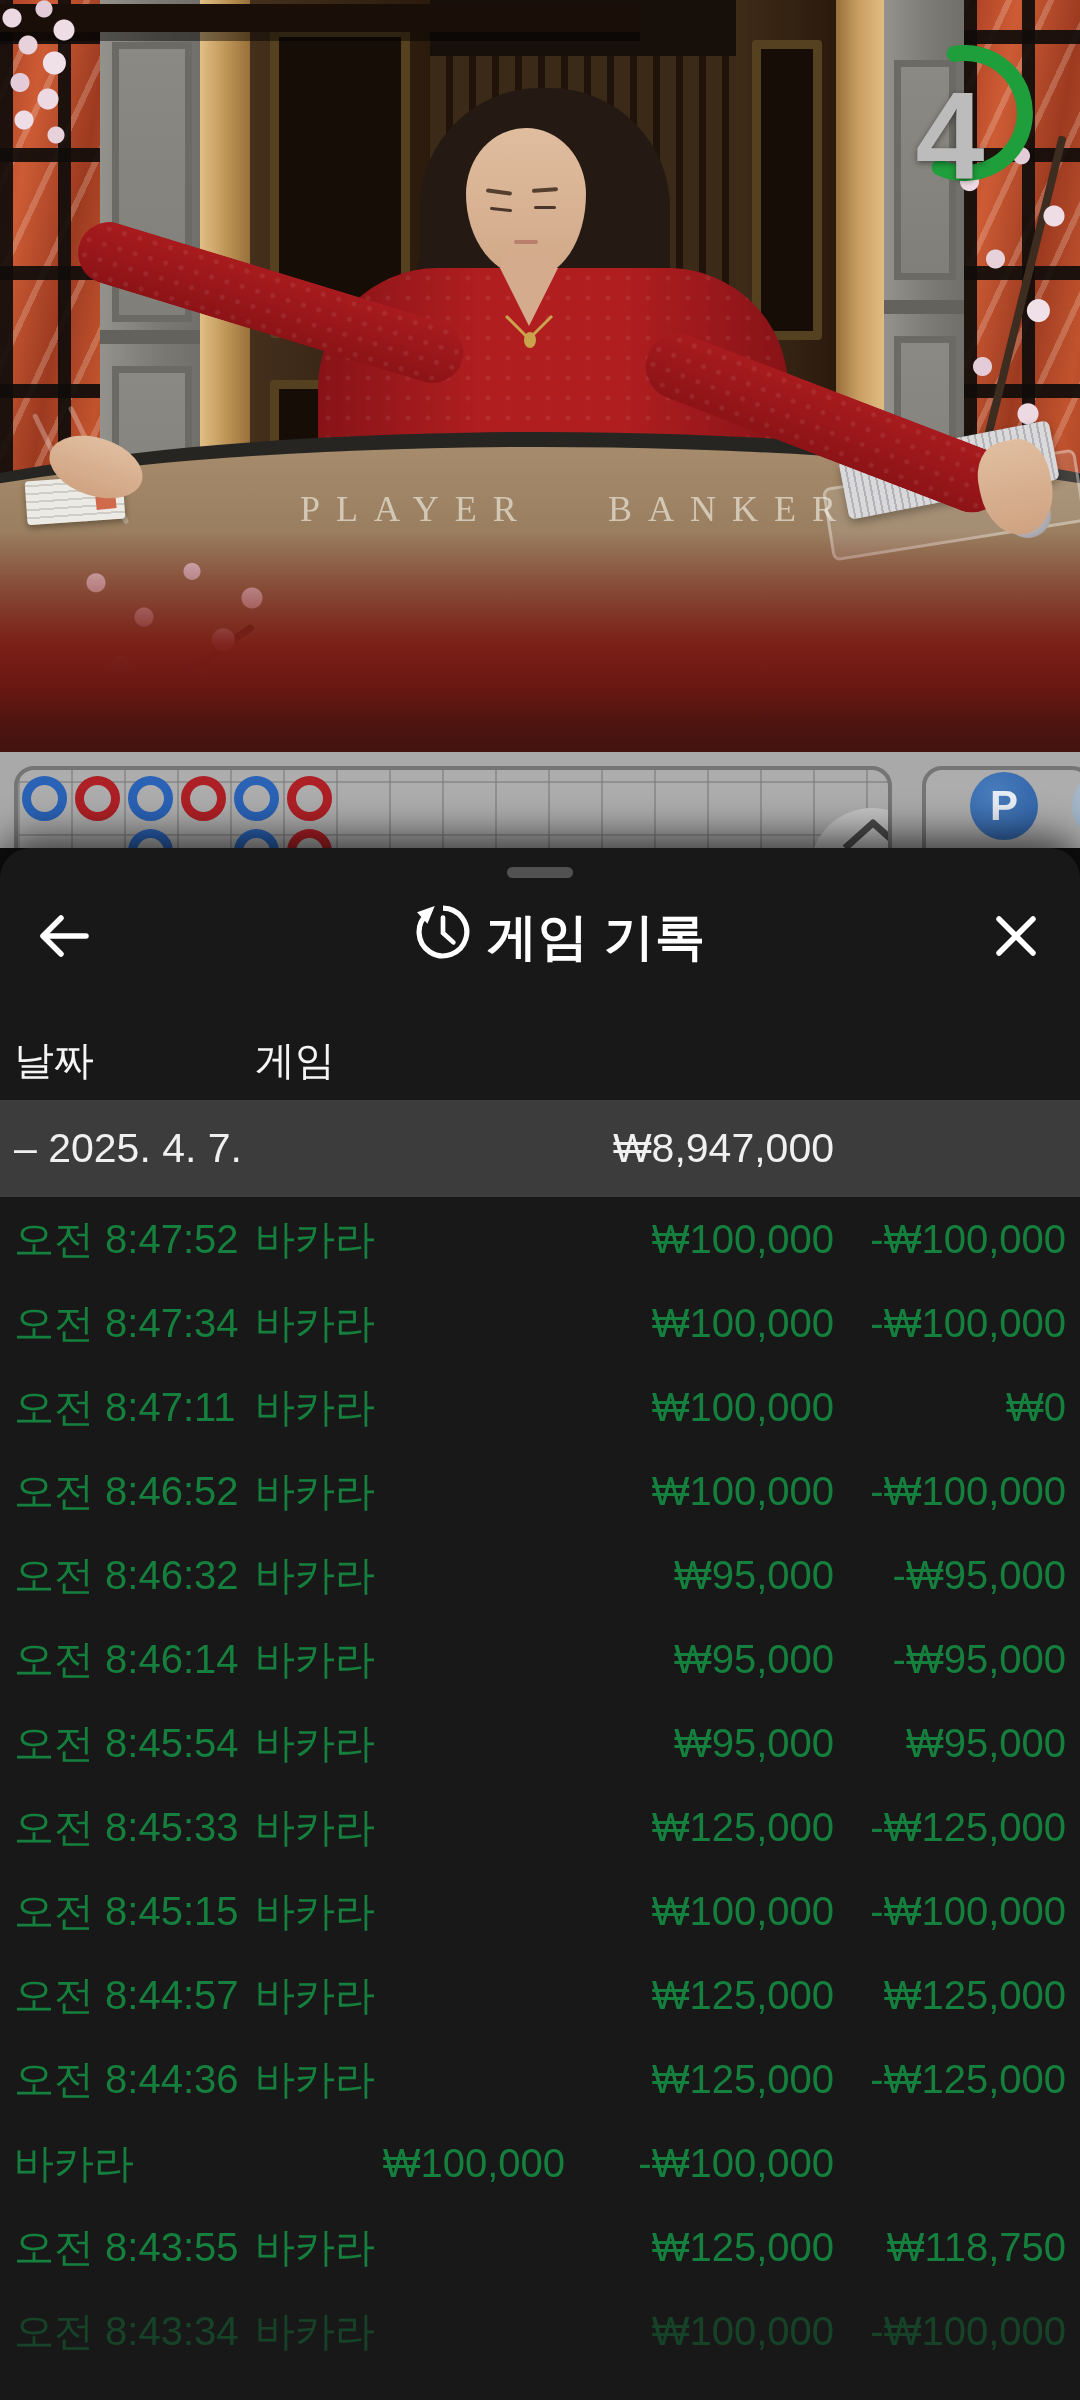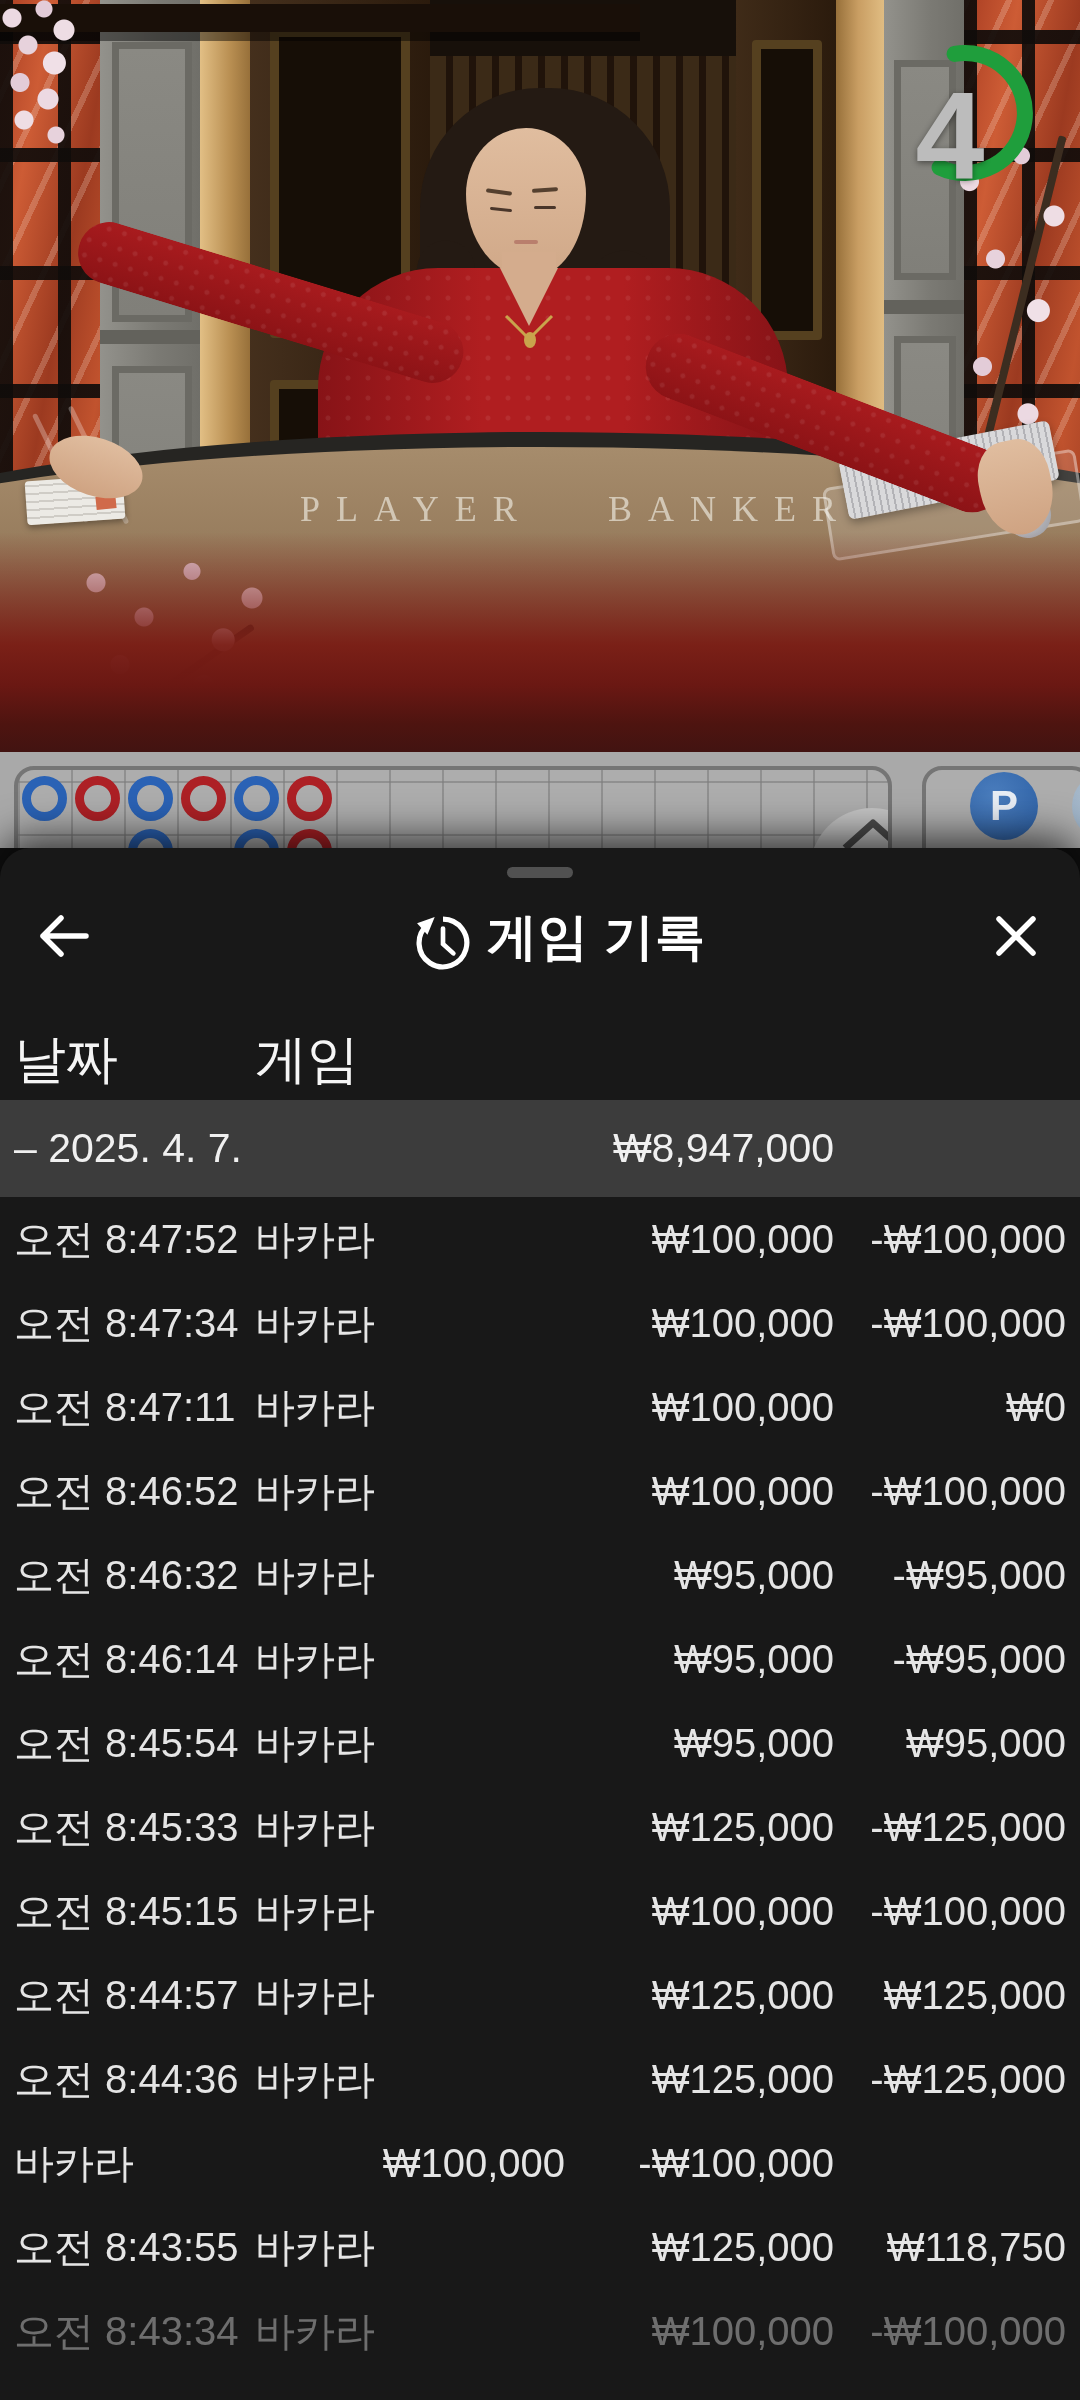--- a/index.html
+++ b/index.html
@@ -129,33 +129,33 @@
   .badge.p{left:44px;top:2px;background:radial-gradient(circle at 35% 35%,#4a7dbd,#2c5fa4);}
   .badge.part{left:146px;top:2px;background:radial-gradient(circle at 35% 35%,#aebfcf,#8aa2ba);}
   
   .sheet{position:absolute;left:0;top:848px;width:1080px;height:1552px;background:#181818;
       border-radius:30px 30px 0 0;z-index:20;box-shadow:0 -10px 40px rgba(0,0,0,.7);overflow:hidden;}
   .handle{width:66px;height:11px;border-radius:6px;background:#515151;margin:19px auto 0;}
   .sheet-header{position:relative;height:100px;margin-top:2px;}
   .icon-btn{position:absolute;top:26px;width:60px;height:60px;display:flex;align-items:center;justify-content:center;cursor:pointer;}
   .icon-btn.back{left:34px;}
   .icon-btn.close{right:34px;}
-  .sheet-title{position:absolute;left:0;right:0;top:24px;display:flex;align-items:flex-end;justify-content:center;gap:16px;padding-left:41px;}
+  .sheet-title{position:absolute;left:0;right:0;top:24px;display:flex;align-items:flex-start;justify-content:center;gap:16px;padding-left:41px;}
   .sheet-title span{font-size:50px;font-weight:bold;color:#fff;letter-spacing:1px;}
   .colhead{display:grid;grid-template-columns:241px 310px 1fr 232px;padding:0 14px;align-items:center;
-      margin-top:40px;height:80px;font-size:52px;font-weight:500;color:#f5f5f5;}
+      margin-top:40px;height:80px;font-size:40px;font-weight:500;color:#f5f5f5;}
   .colhead .c-bet{text-align:right;padding-right:176px;}
   .colhead .c-win{text-align:right;}
   .summary{display:grid;grid-template-columns:241px 310px 1fr 232px;padding:12px 14px;align-items:center;
       height:97px;background:#3c3c3c;font-size:41px;color:#f0f0f0;}
   .summary .s-date{grid-column:1/3;white-space:nowrap;}
   .summary .s-bet,.summary .s-win{text-align:right;white-space:nowrap;}
   .rows{}
   .row{display:grid;grid-template-columns:241px 310px 1fr 232px;padding:0 14px;align-items:center;
-      height:84px;font-size:40px;color:#e5e5e5;}
+      height:84px;font-size:40px;color:#15803d;}
   .row div{white-space:nowrap;}
   .row .r-bet,.row .r-win{text-align:right;}
   .row.faded{opacity:.42;}
 </style>
 </head>
 <body>
 
 <div class="screen">
 
   <div class="video">

